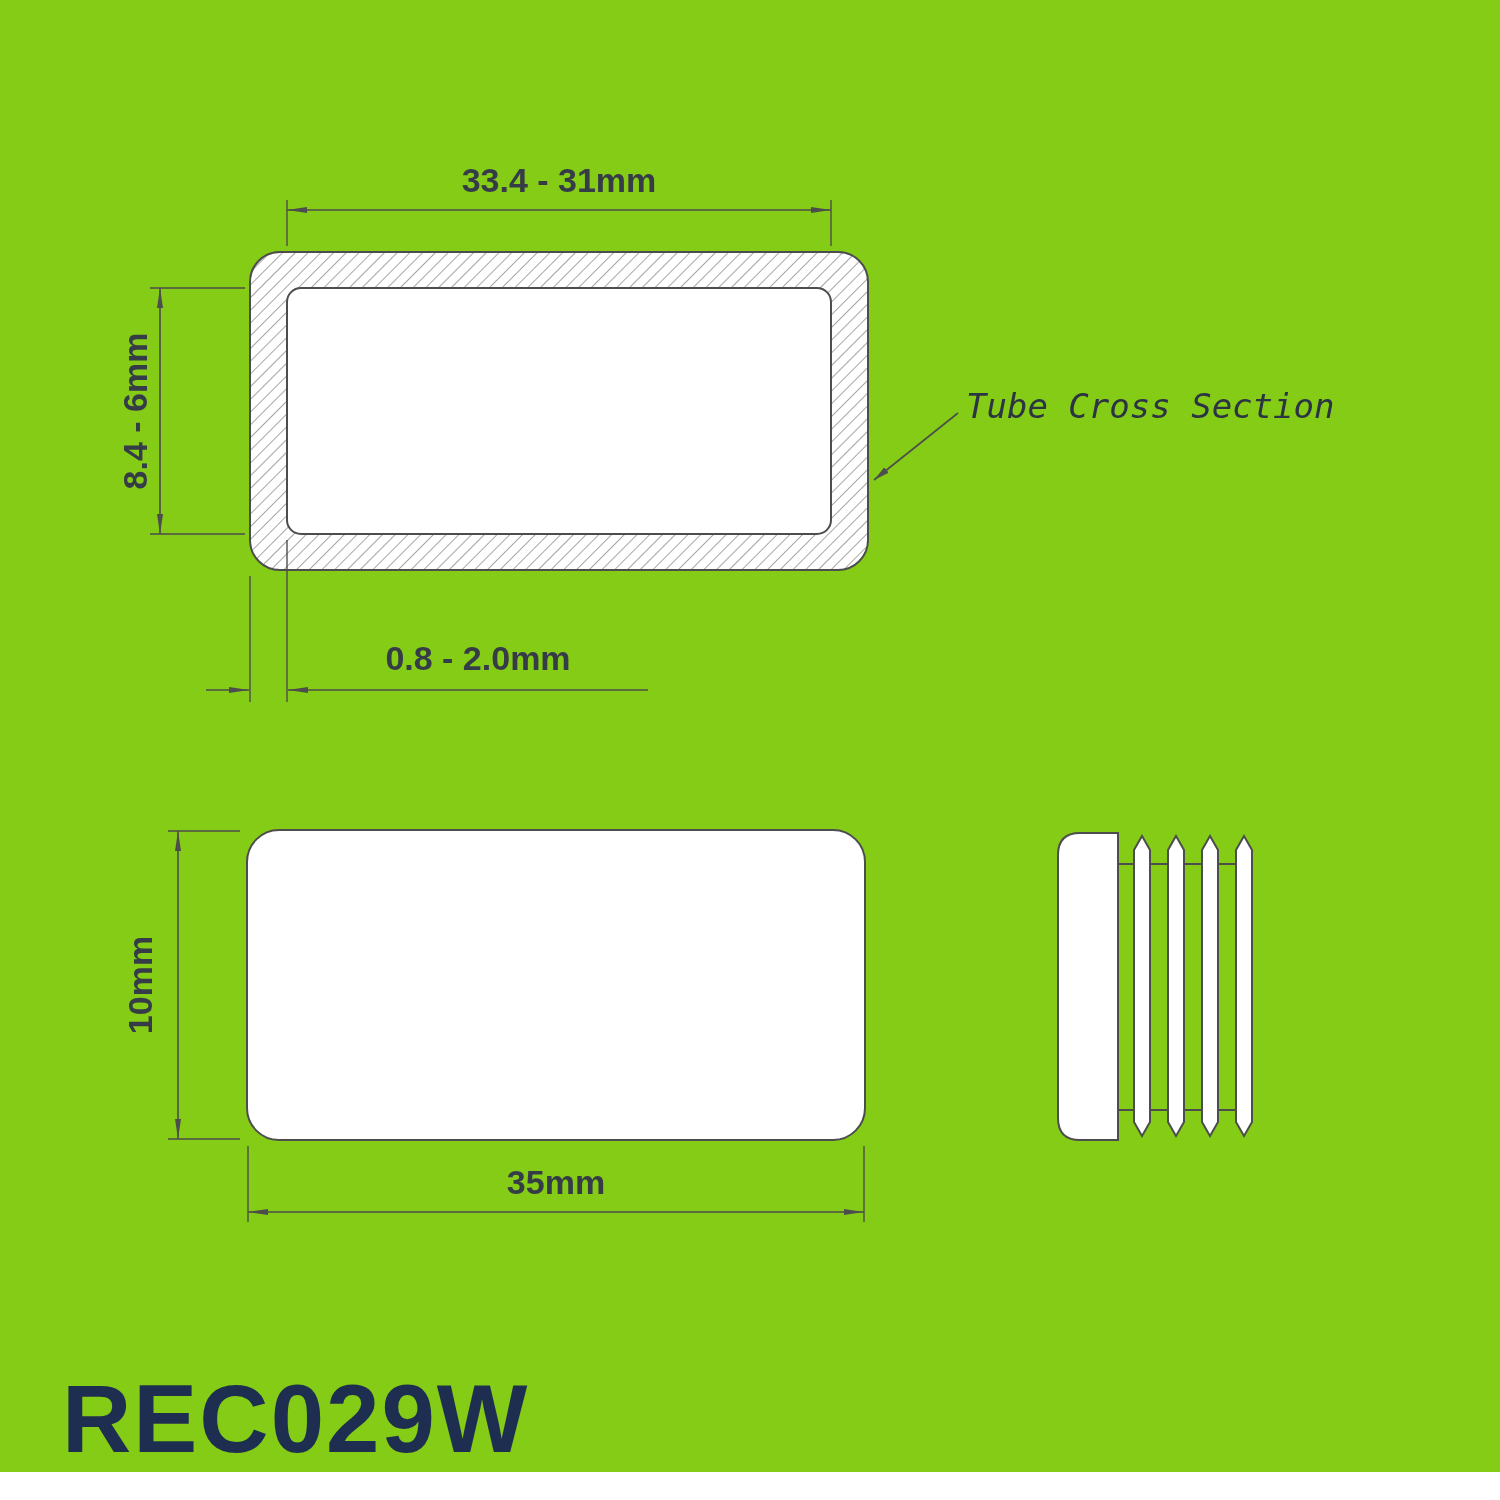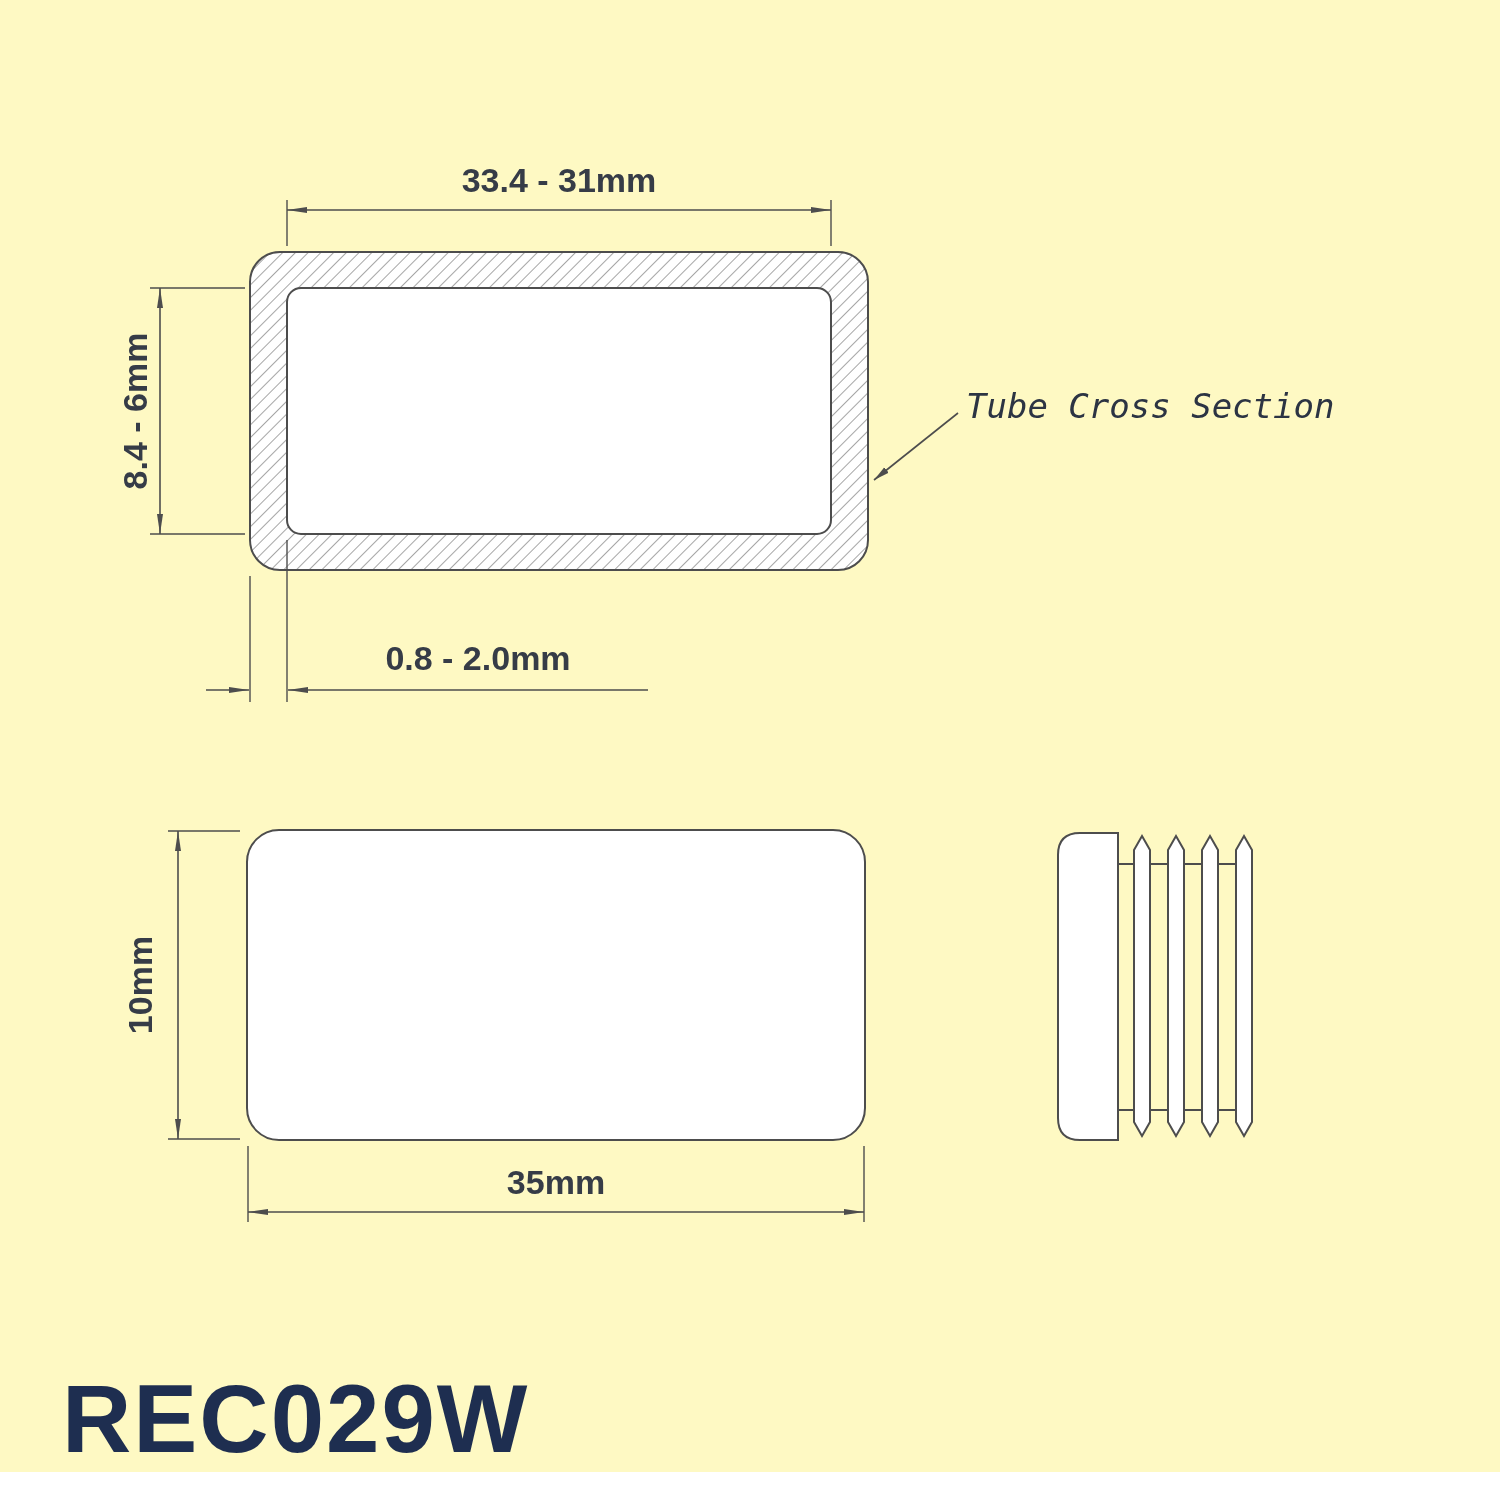--- a/index.html
+++ b/index.html
@@ -4,21 +4,21 @@
 <style>
   html, body {
     margin: 0;
     padding: 0;
     background: #ffffff;
   }
   .canvas {
     position: relative;
     width: 1500px;
     height: 1472px;
-    background: #fef9c3;
+    background: #84cc16;
     font-family: "Liberation Sans", sans-serif;
   }
   svg { display: block; }
   .objline   { stroke: #4d4d4d; stroke-width: 2;   fill: none; }
   .objfill   { stroke: #4d4d4d; stroke-width: 2;   fill: #ffffff; }
   .dimline   { stroke: #4d4d4d; stroke-width: 1.6; fill: none; }
   .extline   { stroke: #4d4d4d; stroke-width: 1.4; fill: none; }
   .dim-text  { font-family: "Liberation Sans", sans-serif; font-weight: 700; font-size: 34px; fill: #363c47; }
   .annot-text{ font-family: "DejaVu Sans Mono", "Liberation Mono", monospace; font-style: italic; font-size: 34px; fill: #2c3443; }
   .title-text{ font-family: "Liberation Sans", sans-serif; font-weight: 700; font-size: 96px; fill: #1e2e50; letter-spacing: 2px; }

